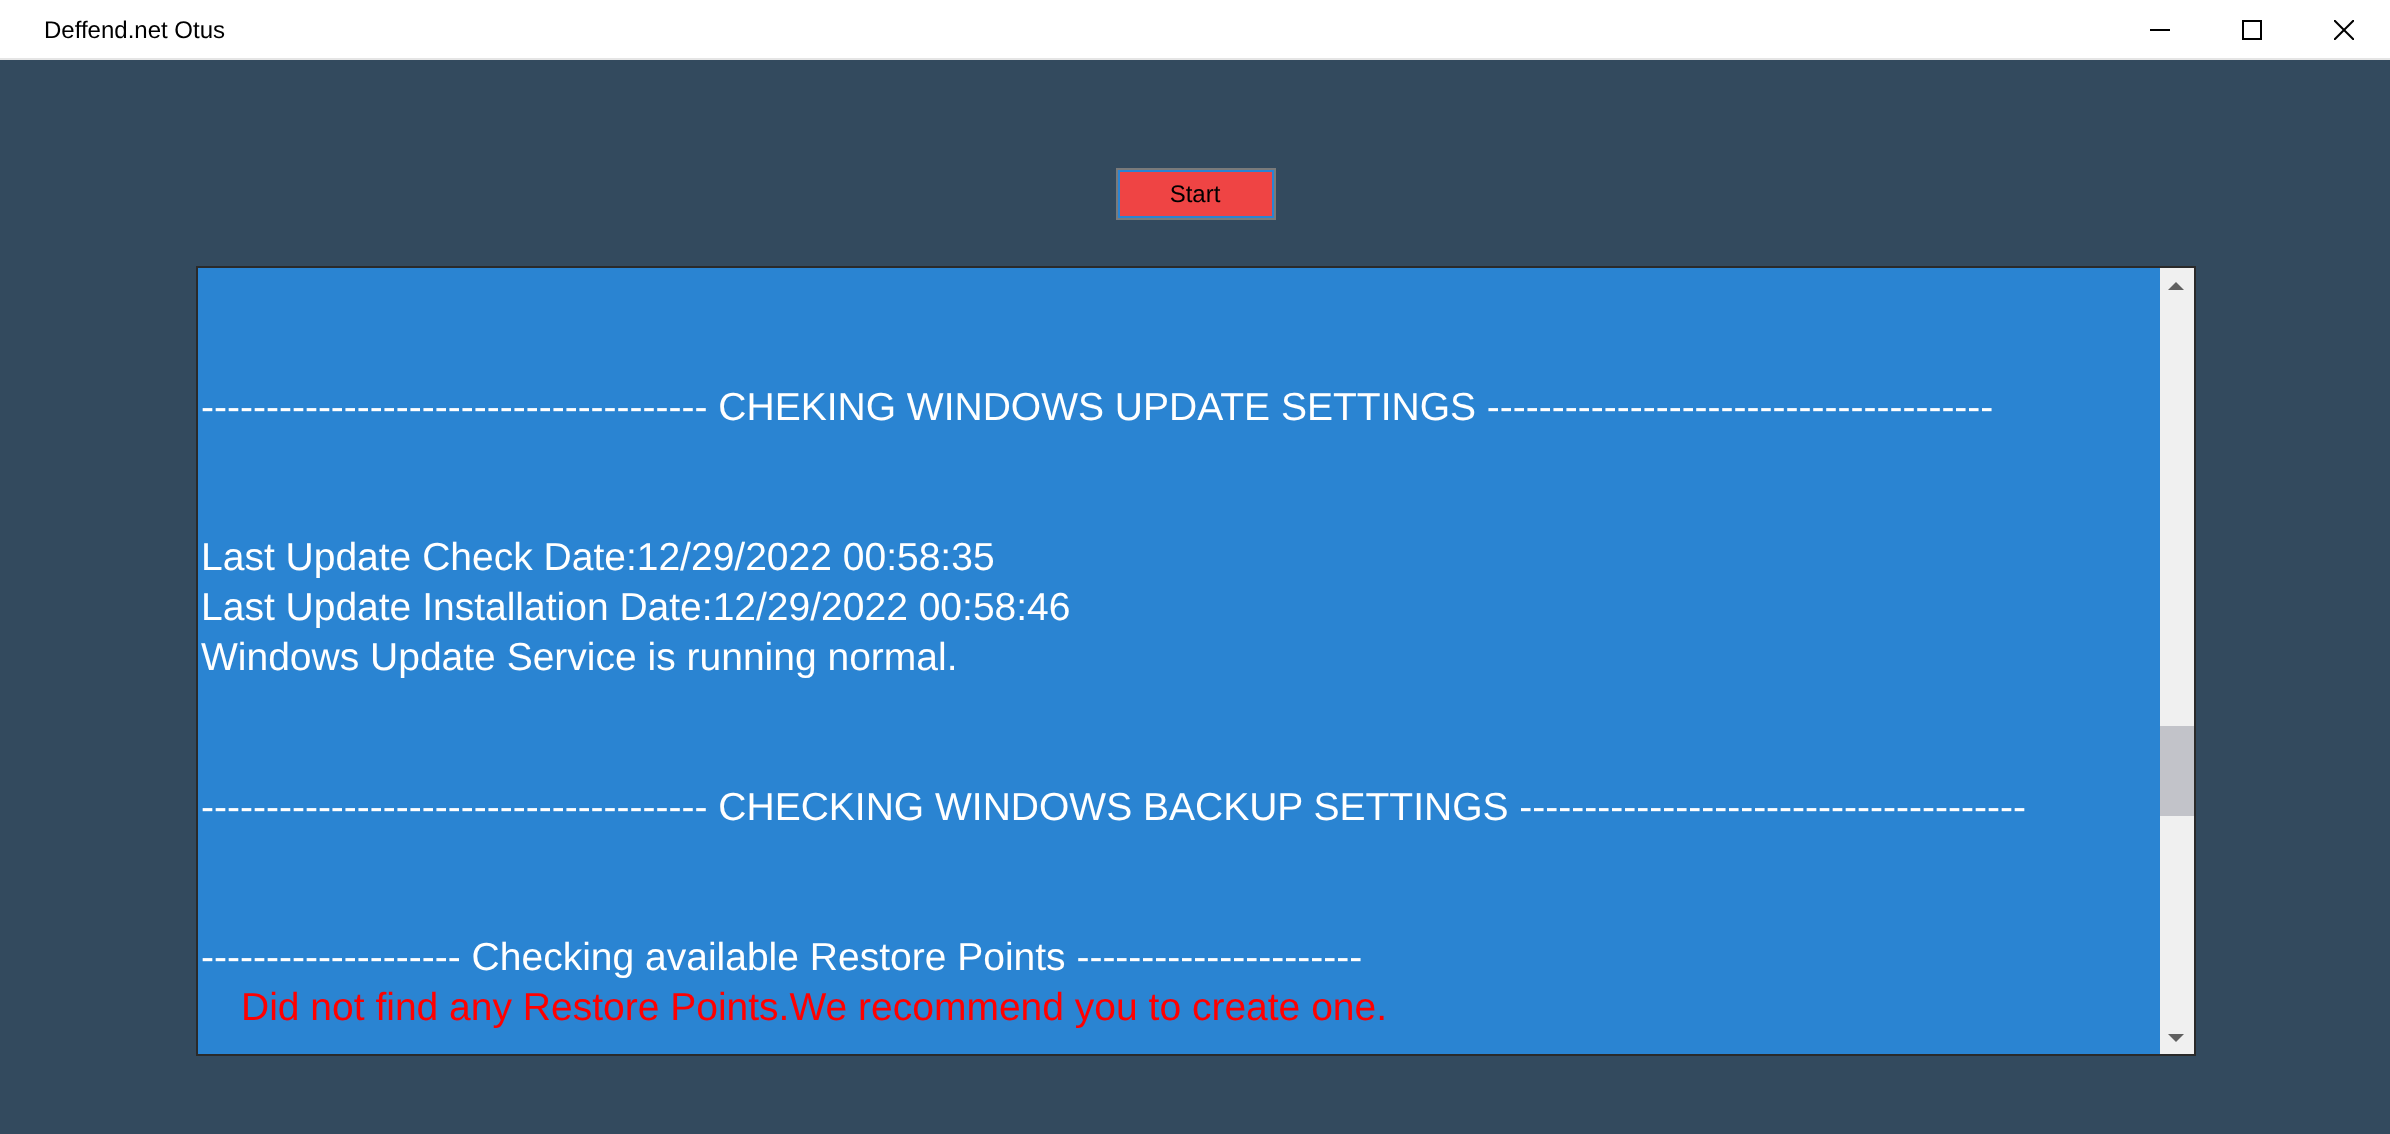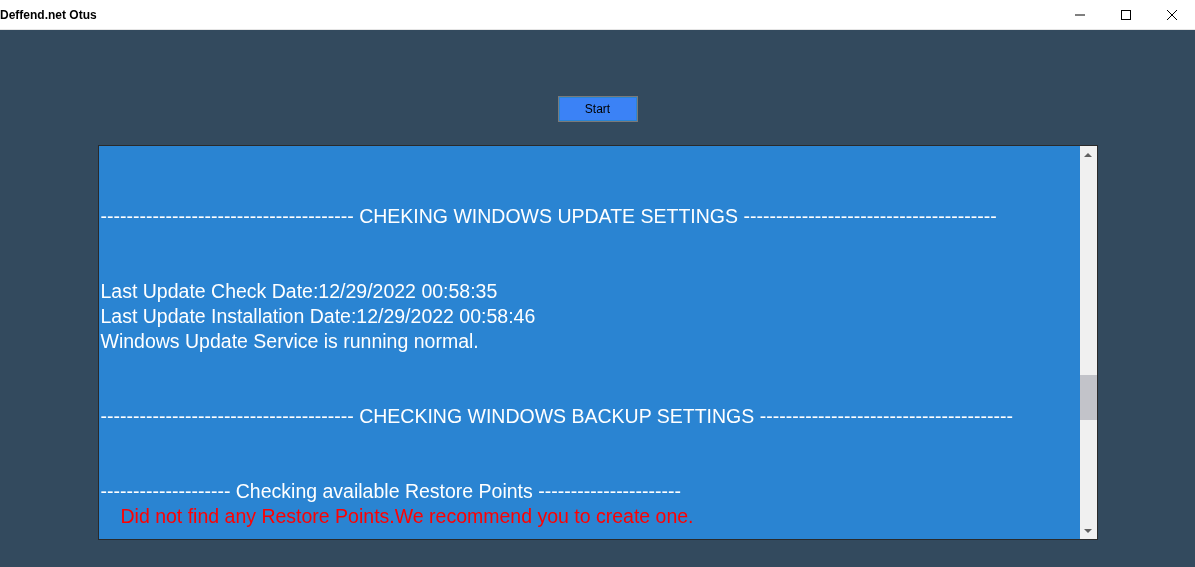--- a/index.html
+++ b/index.html
@@ -17,22 +17,21 @@
     }
 
     
     .titlebar {
       height: 30px;
       background: #ffffff;
       border-bottom: 1px solid #e5e5e5;
       display: flex;
       align-items: center;
       justify-content: space-between;
-      padding-left: 0;
-      font-weight: bold;
+      padding-left: 22px;
     }
 
     .titlebar-title {
       font-size: 12px;
       color: #000;
     }
 
     .titlebar-controls {
       display: flex;
       height: 100%;
@@ -56,28 +55,27 @@
       height: calc(567px - 30px);
       display: flex;
       flex-direction: column;
       align-items: center;
       padding-top: 55px;
     }
 
     .start-btn {
       width: 78px;
       height: 24px;
-      background: #3b82f6;
+      background: #ef4444;
       border: 1px solid #2a84d2;
       outline: 1px solid #7a7a7a;
       font-size: 12px;
       color: #000;
       cursor: default;
       font-family: "Segoe UI", Tahoma, sans-serif;
-      margin-top: 12px;
     }
 
     
     .output-wrap {
       margin-top: 24px;
       width: 1000px;
       height: 395px;
       border: 1px solid #2a2a2a;
       background: #ffffff;
       display: flex;

